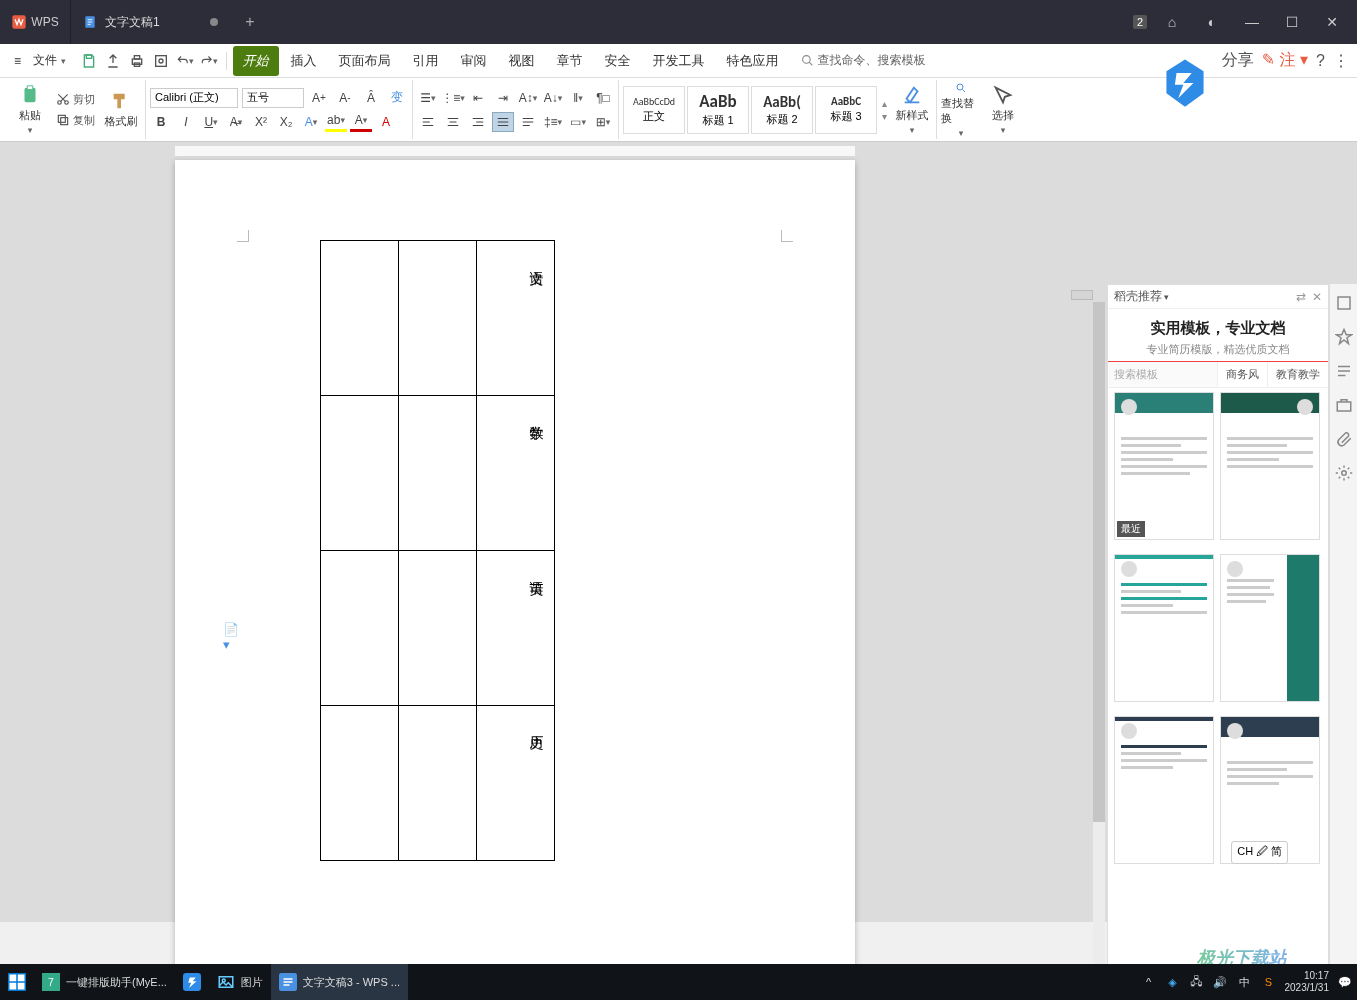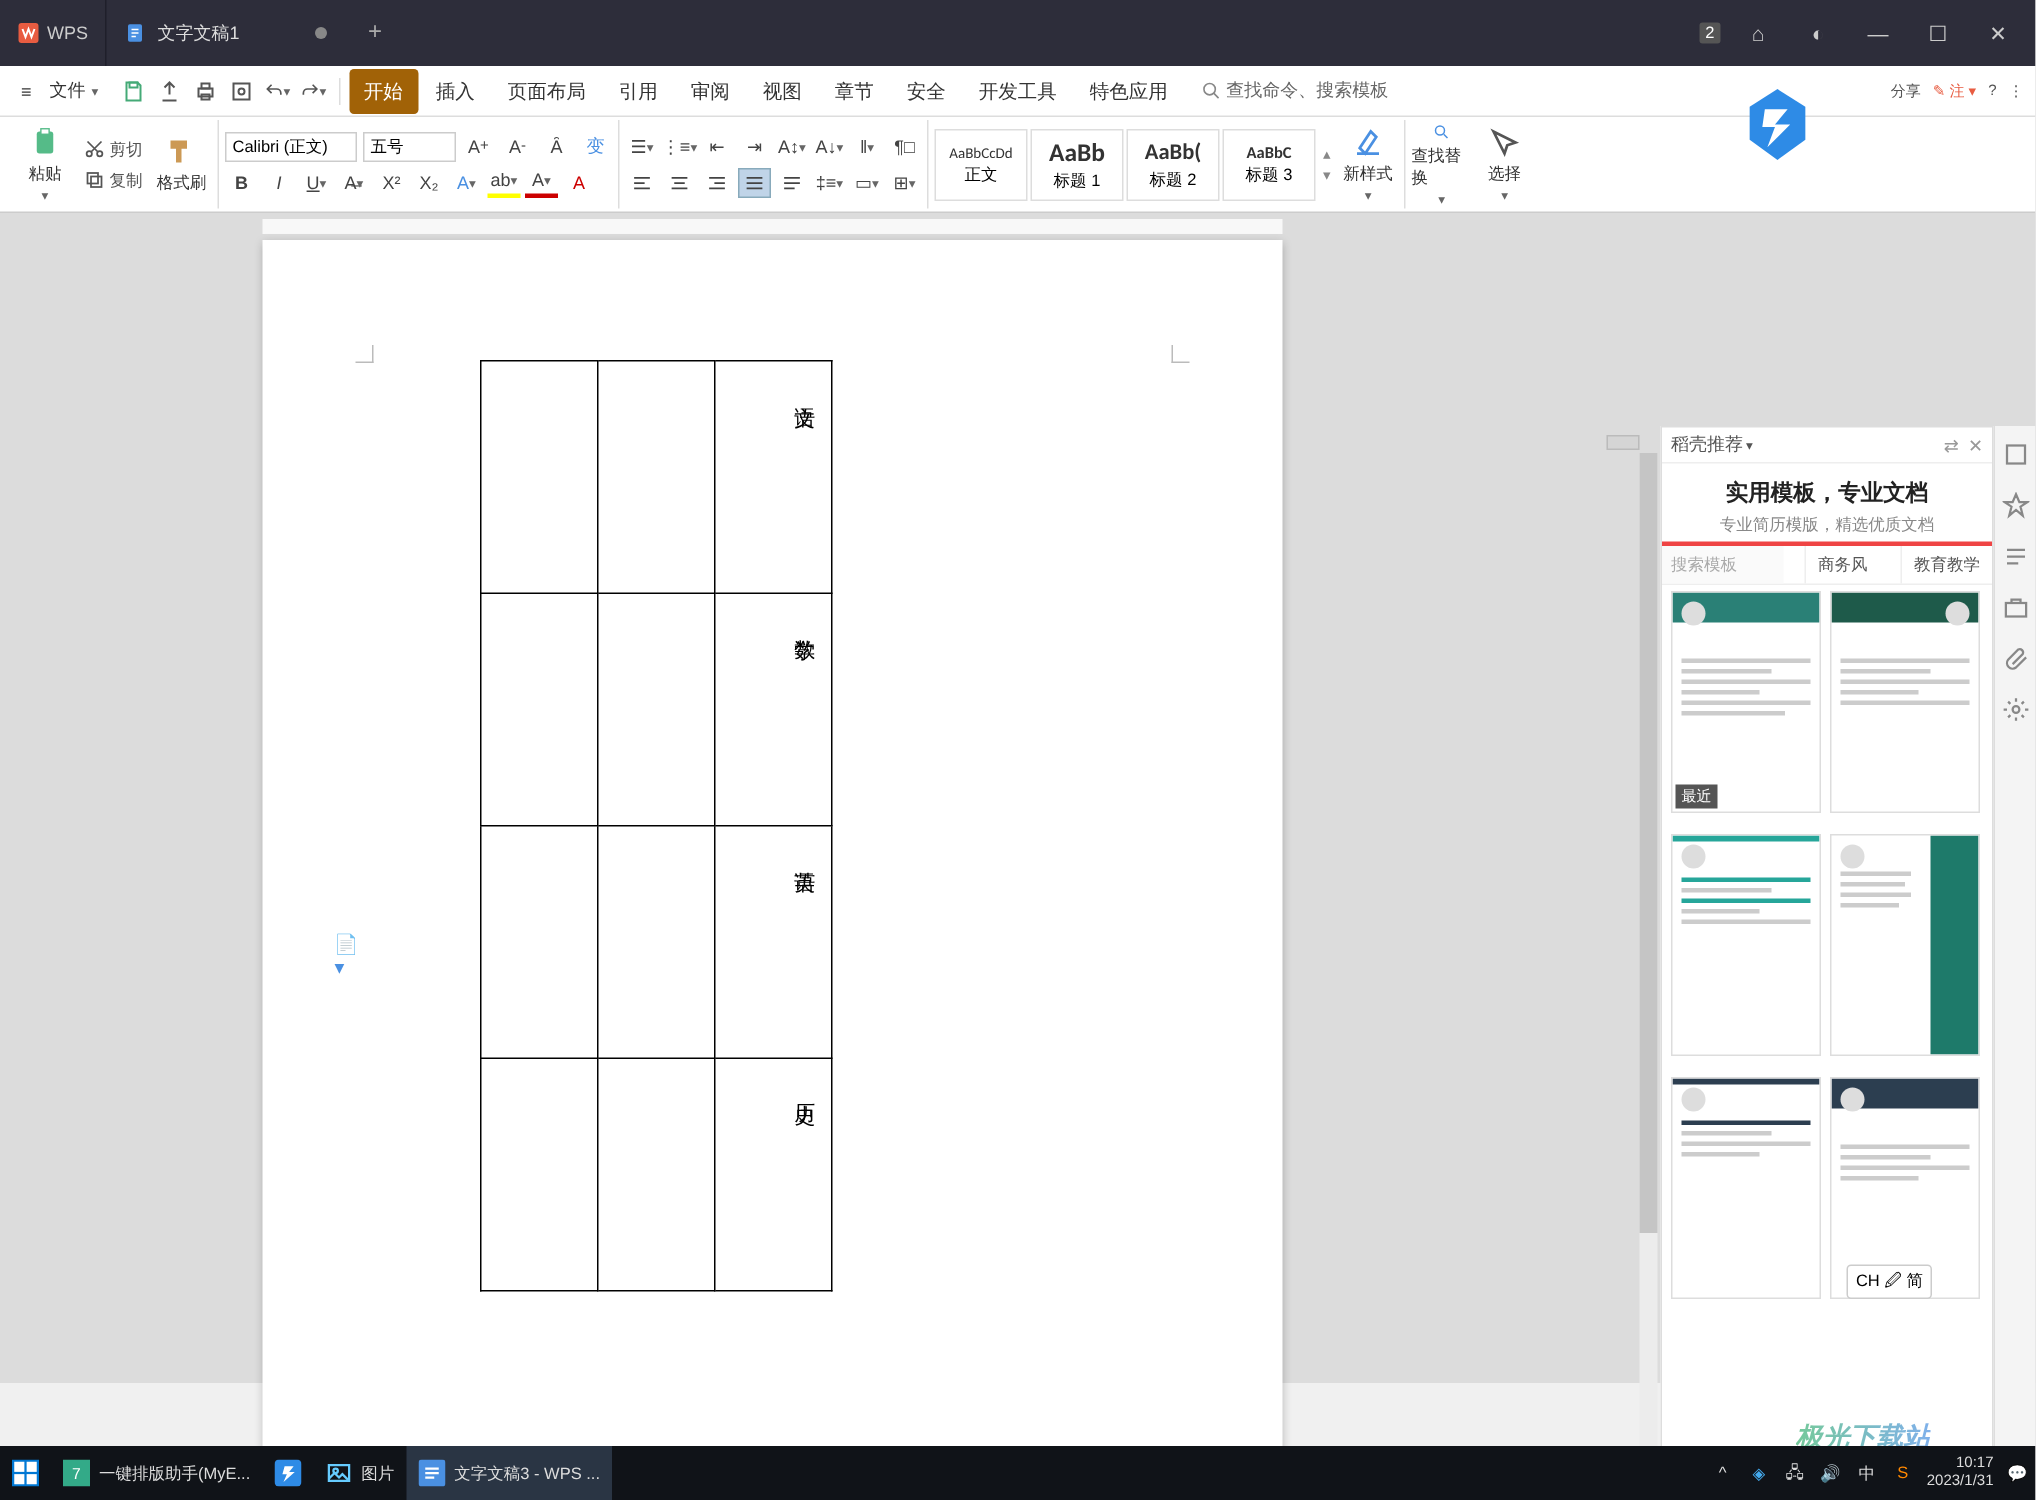--- a/index.html
+++ b/index.html
@@ -19,23 +19,23 @@
 .tb-badge { background: #555; color: #fff; font-size: 11px; padding: 1px 4px; border-radius: 2px; }
 .win-btn { width: 30px; text-align: center; font-size: 14px; color: #ccc; }
 
 .menubar { background: #fff; height: 34px; display: flex; align-items: center; padding: 0 8px; border-bottom: 1px solid #ddd; font-size: 12px; color: #333; }
 .menu-file { display: flex; align-items: center; gap: 4px; padding: 0 6px; }
 .qat { display: flex; align-items: center; gap: 6px; padding: 0 8px; border-right: 1px solid #ddd; margin-right: 6px; }
 .qat-ico { width: 18px; height: 18px; display: flex; align-items: center; justify-content: center; color: #555; }
 .qat-ico svg { width: 16px; height: 16px; }
 .menu-tabs { display: flex; gap: 2px; }
 .menu-tab { padding: 6px 10px; font-size: 13px; cursor: pointer; }
-.menu-tab.active { background: #a16207; color: #fff; border-radius: 3px; }
+.menu-tab.active { background: #4d7c0f; color: #fff; border-radius: 3px; font-style: italic; }
 .menu-search { display: flex; align-items: center; gap: 4px; color: #666; margin-left: 12px; font-size: 12px; }
-.menubar-right { margin-left: auto; display: flex; align-items: center; gap: 8px; color: #555; font-size: 10px; }
+.menubar-right { margin-left: auto; display: flex; align-items: center; gap: 8px; color: #555; font-size: 16px; }
 
 .ribbon { background: #fff; height: 64px; display: flex; align-items: center; padding: 2px 6px; border-bottom: 1px solid #ccc; font-size: 12px; }
 .ribbon-group { display: flex; align-items: center; padding: 0 4px; border-right: 1px solid #ddd; height: 100%; gap: 2px; }
 .rg-btn-big { display: flex; flex-direction: column; align-items: center; justify-content: center; width: 40px; height: 56px; gap: 2px; font-size: 11px; color: #333; }
 .rg-btn-big svg { width: 22px; height: 22px; }
 .rg-btn-sm { display: flex; align-items: center; gap: 3px; font-size: 11px; padding: 2px 4px; color: #555; }
 .rg-col { display: flex; flex-direction: column; gap: 2px; justify-content: center; }
 .font-row { display: flex; align-items: center; gap: 4px; }
 .font-sel { border: 1px solid #ccc; height: 20px; font-size: 11px; padding: 0 4px; }
 .fmt-row { display: flex; align-items: center; gap: 3px; }
@@ -54,21 +54,21 @@
 .vtext { writing-mode: vertical-rl; text-orientation: upright; display: inline-block; }
 .floating-tag { position: absolute; left: 48px; top: 468px; width: 18px; height: 18px; display: flex; align-items: center; justify-content: center; color: #4a90e2; font-size: 13px; }
 .ruler-top { position: absolute; left: 175px; top: 4px; width: 680px; height: 10px; background: #f8f8f8; }
 
 .sidepanel { position: absolute; right: 28px; top: 142px; width: 222px; height: 770px; background: #fff; border: 1px solid #ddd; }
 .sp-head { height: 24px; display: flex; align-items: center; padding: 0 6px; font-size: 12px; color: #555; border-bottom: 1px solid #eee; }
 .sp-head-right { margin-left: auto; display: flex; gap: 6px; color: #999; }
 .sp-banner { text-align: center; padding: 10px 0 4px; }
 .sp-banner h3 { font-size: 15px; font-weight: bold; color: #222; }
 .sp-banner p { font-size: 11px; color: #888; margin-top: 4px; }
-.sp-filter { display: flex; border-top: 3px solid #ef4444; border-bottom: 1px solid #eee; gap: 14px; }
+.sp-filter { display: flex; border-top: 1px solid #ef4444; border-bottom: 1px solid #eee; }
 .sp-search { flex: 1; padding: 5px 6px; font-size: 11px; color: #aaa; background: #fafafa; }
 .sp-ft { padding: 5px 8px; font-size: 11px; border-left: 1px solid #eee; color: #555; }
 .sp-tags { display: flex; flex-wrap: wrap; gap: 4px; padding: 6px; }
 .sp-tag { background: #f2f2f2; font-size: 11px; padding: 4px 6px; flex: 1 1 30%; text-align: center; color: #555; }
 .sp-tag.active { background: #e3e3e3; color: #222; }
 .sp-thumbs { height: 488px; overflow: hidden; display: flex; flex-wrap: wrap; gap: 6px; padding: 4px 6px; position: relative; }
 .thumb { width: 100px; height: 148px; background: #fff; border: 1px solid #ddd; position: relative; overflow: hidden; }
 .thumb-bar { height: 20px; background: #2a8076; }
 .thumb-bar.teal { background: #26a69a; }
 .thumb-bar.dark { background: #2c3e50; }

